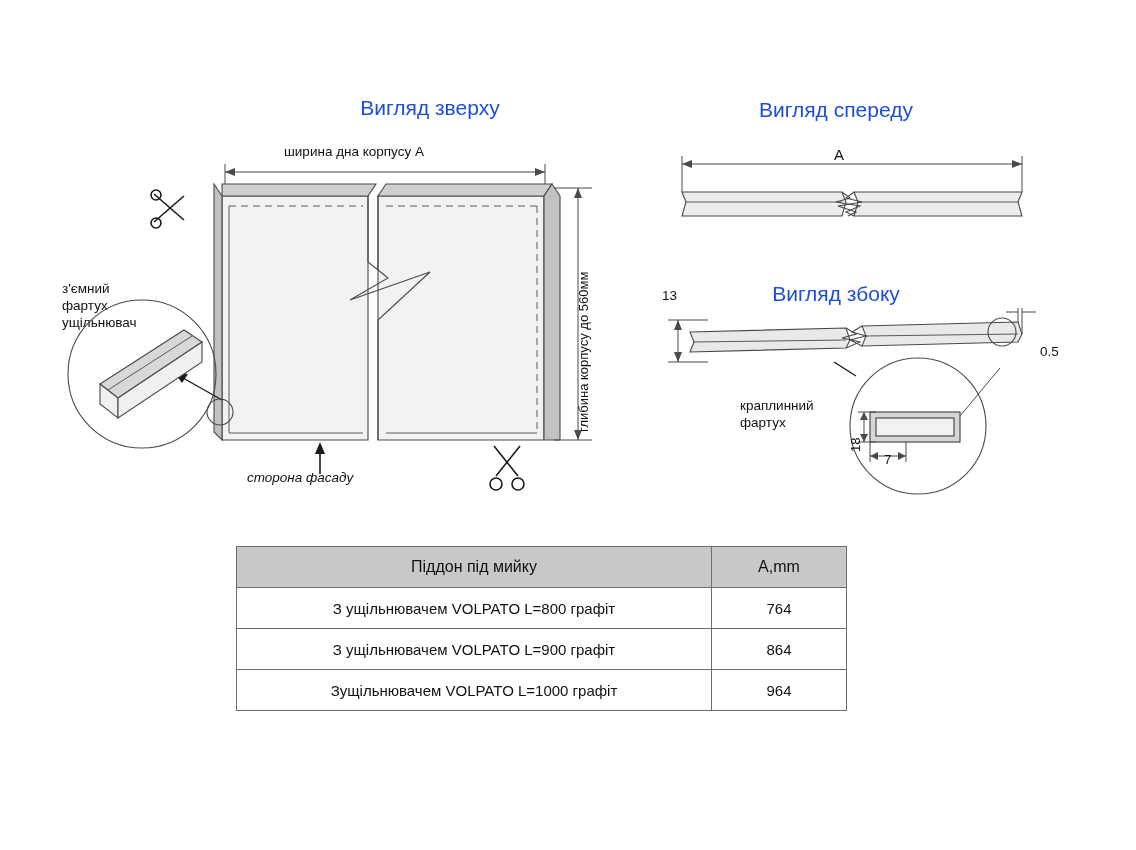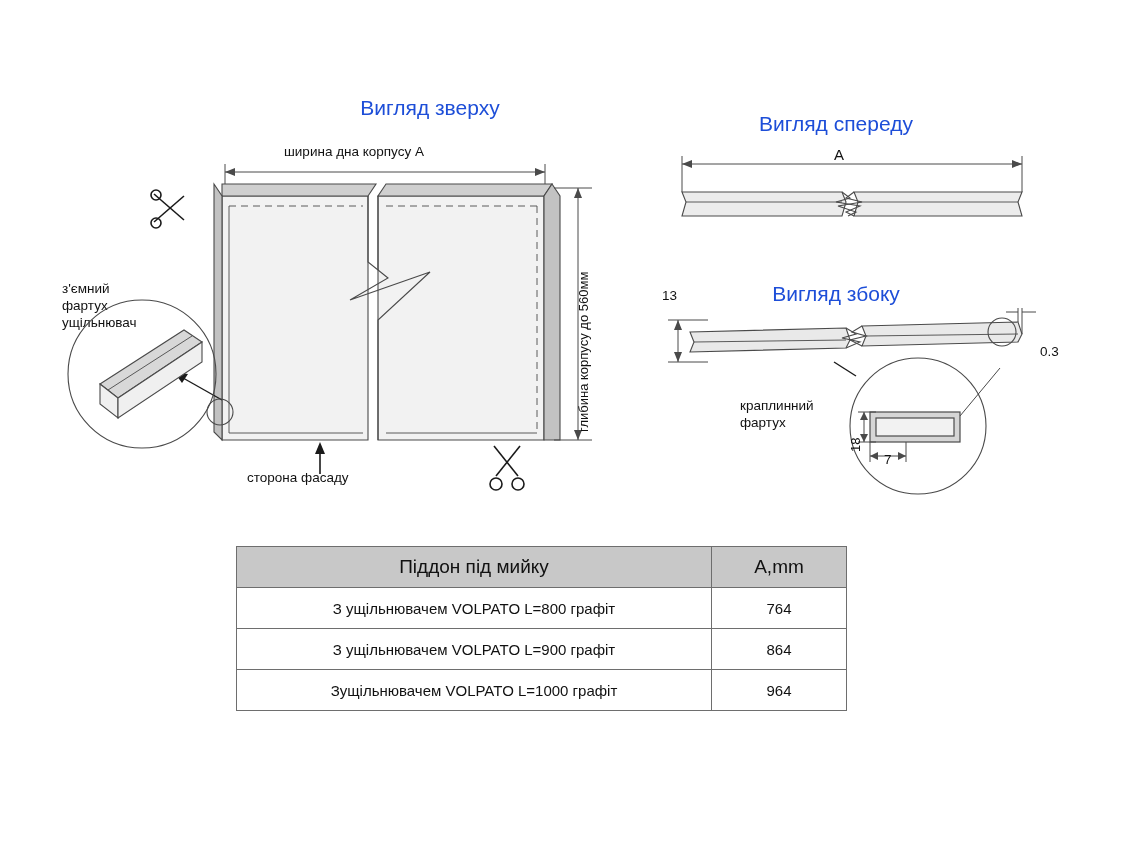--- a/index.html
+++ b/index.html
@@ -52,21 +52,21 @@
   }
   #spec-table th, #spec-table td {
     border: 1px solid #6e6e6e;
     text-align: center;
     color: #111;
     font-weight: normal;
   }
   #spec-table thead th {
     background: #c8c8c8;
     height: 38px;
-    font-size: 19px;
+    font-size: 16px;
   }
   #spec-table tbody td {
     height: 38px;
     background: #ffffff;
   }
   .col-name { width: 472px; }
   .col-val  { width: 132px; }
 </style>
 </head>
 <body>
@@ -127,21 +127,21 @@
 
     <g stroke="#1a1a1a" stroke-width="1.4" fill="none">
       <line x1="92" y1="250" x2="46" y2="224"></line>
       <path d="M44 222 L58 224 L52 233 Z" fill="#1a1a1a" stroke="none"></path>
     </g>
     <circle cx="90" cy="262" r="13" fill="none" stroke="#4a4a4a" stroke-width="1.1"></circle>
   </svg>
 
   <div class="vertical-label abs" style="left:576px; top:432px; transform: rotate(-90deg);">глибина  корпусу до 560мм</div>
 
-  <div class="dim-label abs" style="left:247px; top:470px;">сторона фасаду</div>
+  <div class="dim-label abs" style="left:247px; top:470px;font-style:italic;">сторона фасаду</div>
 
   <div class="abs" style="left:62px; top:244px;margin-top:36px;">
     <div class="note-text">з'ємний</div>
     <div class="note-text">фартух</div>
     <div class="note-text">ущільнювач</div>
   </div>
 
   <svg class="abs" style="left:58px; top:296px;" width="180" height="160" viewBox="0 0 180 160">
     <circle cx="84" cy="78" r="74" fill="none" stroke="#4a4a4a" stroke-width="1.1"></circle>
     <g stroke="#4a4a4a" stroke-width="1.1" fill="#d8d8d8">
@@ -165,21 +165,21 @@
 
   <svg class="abs" style="left:486px; top:442px;" width="44" height="52" viewBox="0 0 44 52">
     <g stroke="#1a1a1a" stroke-width="1.6" fill="none">
       <line x1="8" y1="4" x2="32" y2="34"></line>
       <line x1="34" y1="4" x2="10" y2="34"></line>
       <circle cx="10" cy="42" r="6"></circle>
       <circle cx="32" cy="42" r="6"></circle>
     </g>
   </svg>
 
-  <div class="view-title abs" style="left:646px; top:112px; width:380px;">Вигляд спереду</div>
+  <div class="view-title abs" style="left:646px; top:98px; width:380px;">Вигляд спереду</div>
 
   <svg class="abs" style="left:650px; top:140px;" width="400" height="120" viewBox="0 0 400 120">
 
     <g stroke="#4a4a4a" stroke-width="1" fill="none">
       <line x1="32" y1="24" x2="372" y2="24"></line>
       <line x1="32" y1="16" x2="32" y2="52"></line>
       <line x1="372" y1="16" x2="372" y2="52"></line>
       <path d="M32 24 L42 20 L42 28 Z" fill="#4a4a4a" stroke="none"></path>
       <path d="M372 24 L362 20 L362 28 Z" fill="#4a4a4a" stroke="none"></path>
     </g>
@@ -221,21 +221,21 @@
     <g stroke="#4a4a4a" stroke-width="1" fill="none">
       <line x1="372" y1="32" x2="372" y2="18"></line>
       <line x1="376" y1="44" x2="376" y2="18"></line>
       <line x1="360" y1="22" x2="372" y2="22"></line>
       <line x1="376" y1="22" x2="390" y2="22"></line>
     </g>
     <circle cx="356" cy="42" r="14" fill="none" stroke="#4a4a4a" stroke-width="1.1"></circle>
   </svg>
 
   <div class="dim-label abs" style="left:662px; top:288px;">13</div>
-  <div class="dim-label abs" style="left:1040px; top:344px;">0.3</div>
+  <div class="dim-label abs" style="left:1040px; top:344px;">0.5</div>
 
   <div class="abs" style="left:740px; top:397px;">
     <div class="note-text">краплинний</div>
     <div class="note-text">фартух</div>
   </div>
 
   <svg class="abs" style="left:828px; top:356px;" width="180" height="150" viewBox="0 0 180 150">
     <circle cx="90" cy="70" r="68" fill="none" stroke="#4a4a4a" stroke-width="1.1"></circle>
 
     <g stroke="#1a1a1a" stroke-width="1.4" fill="none">

